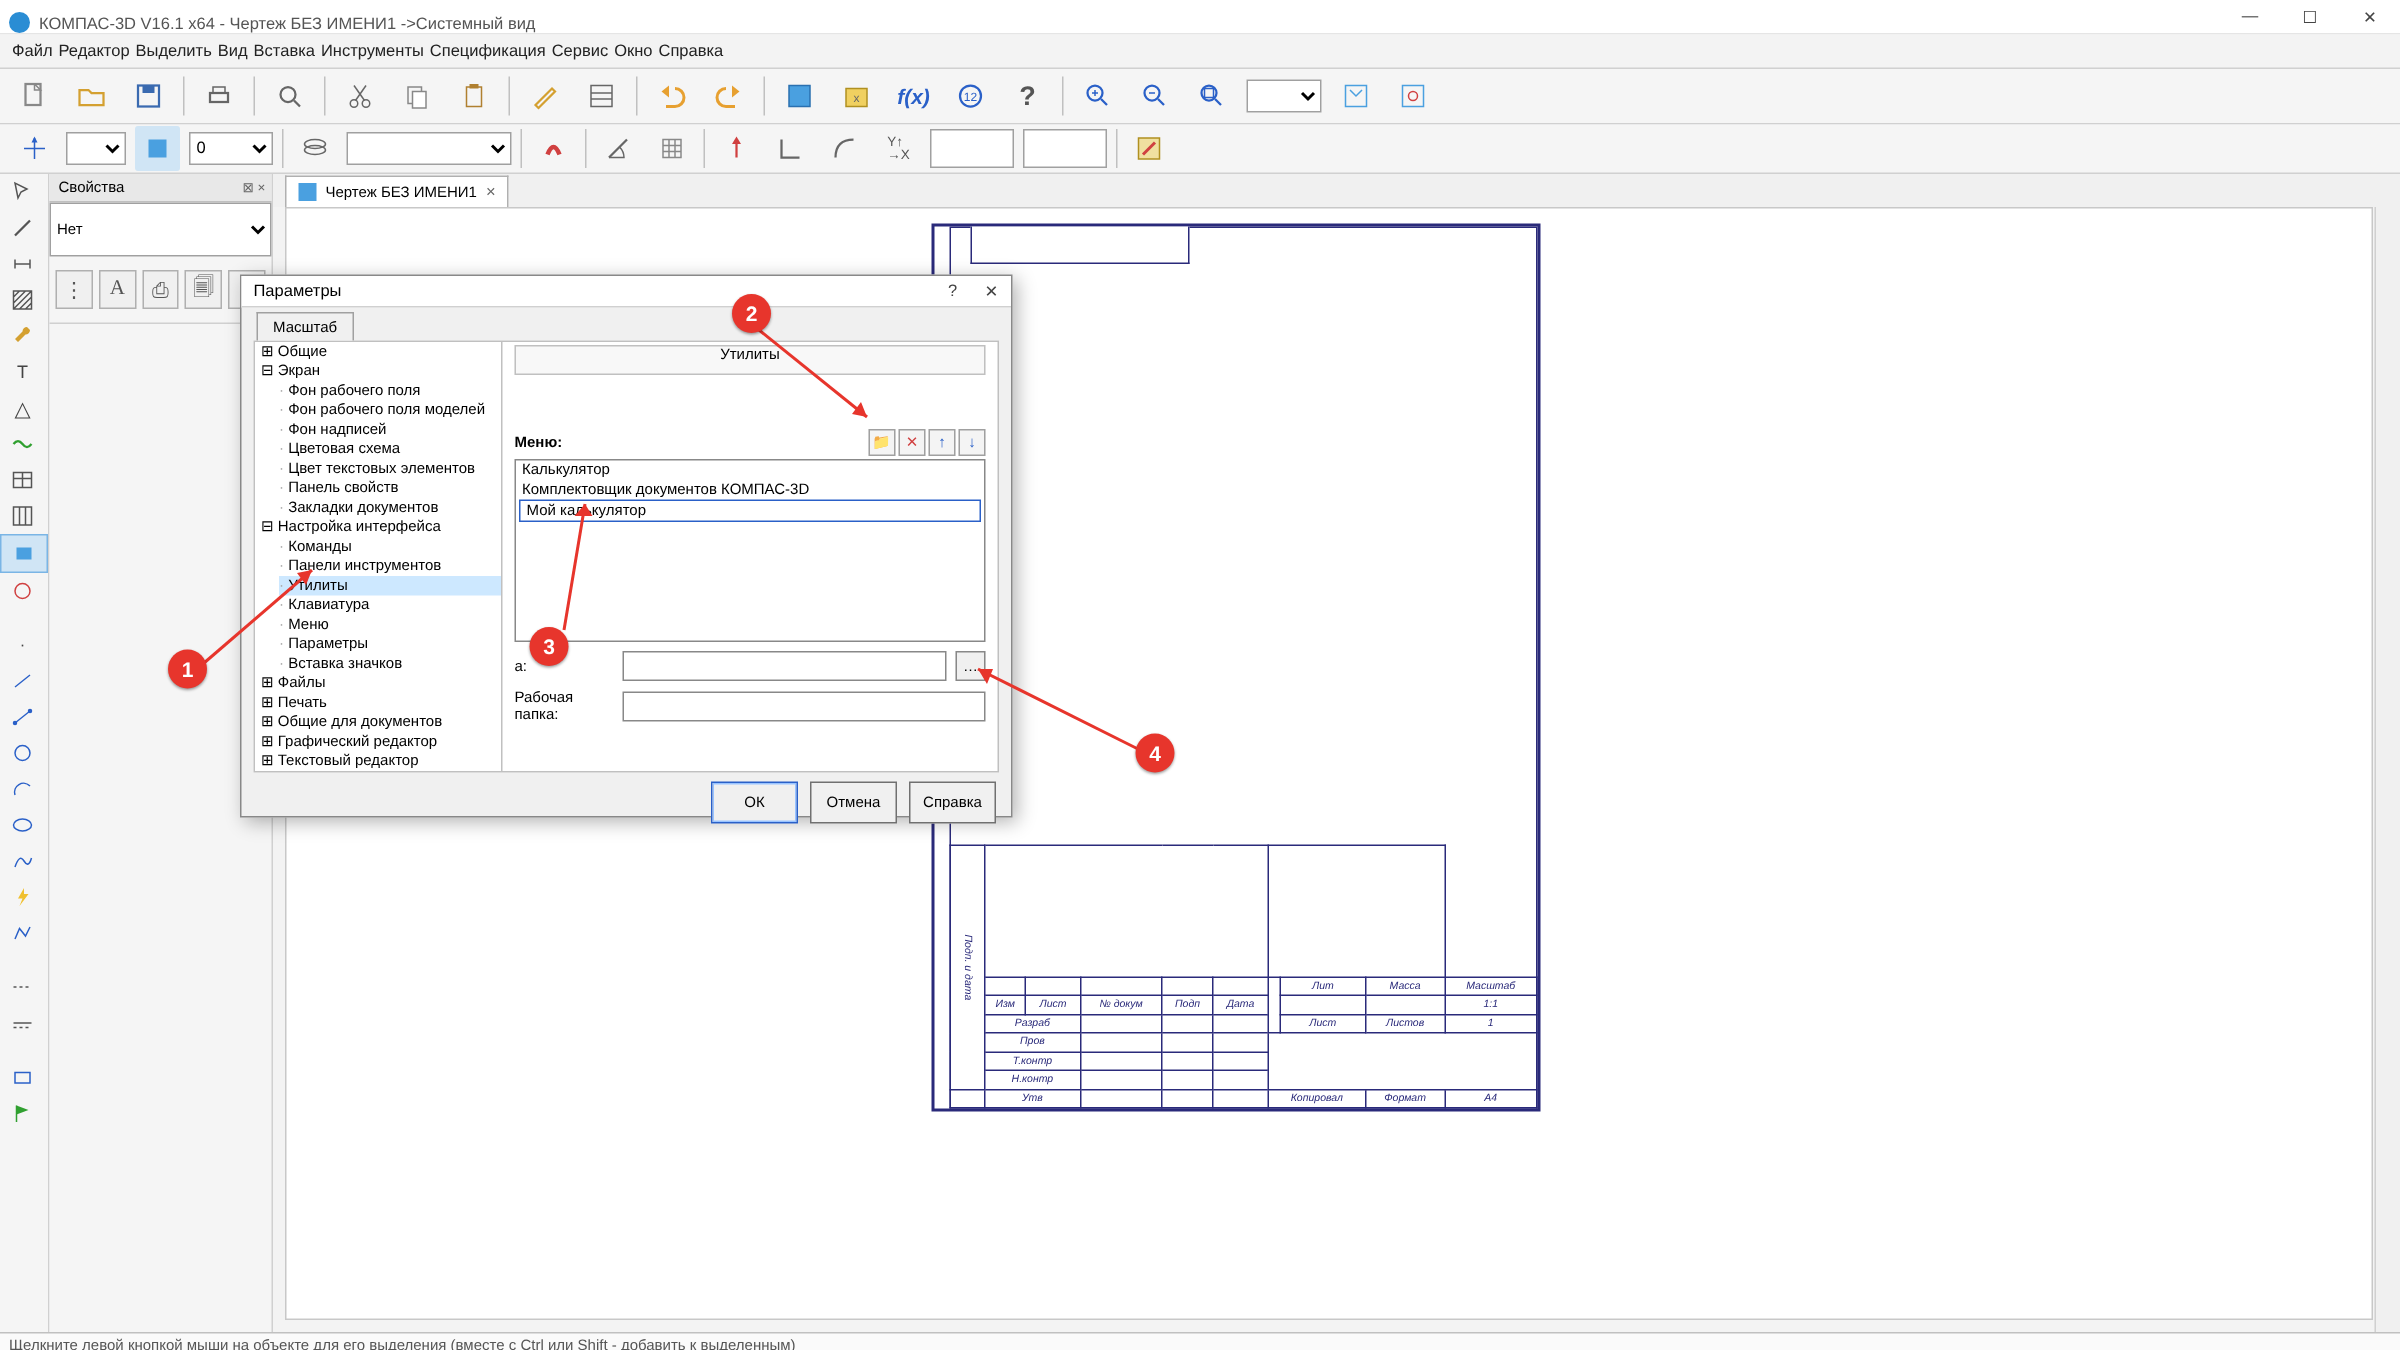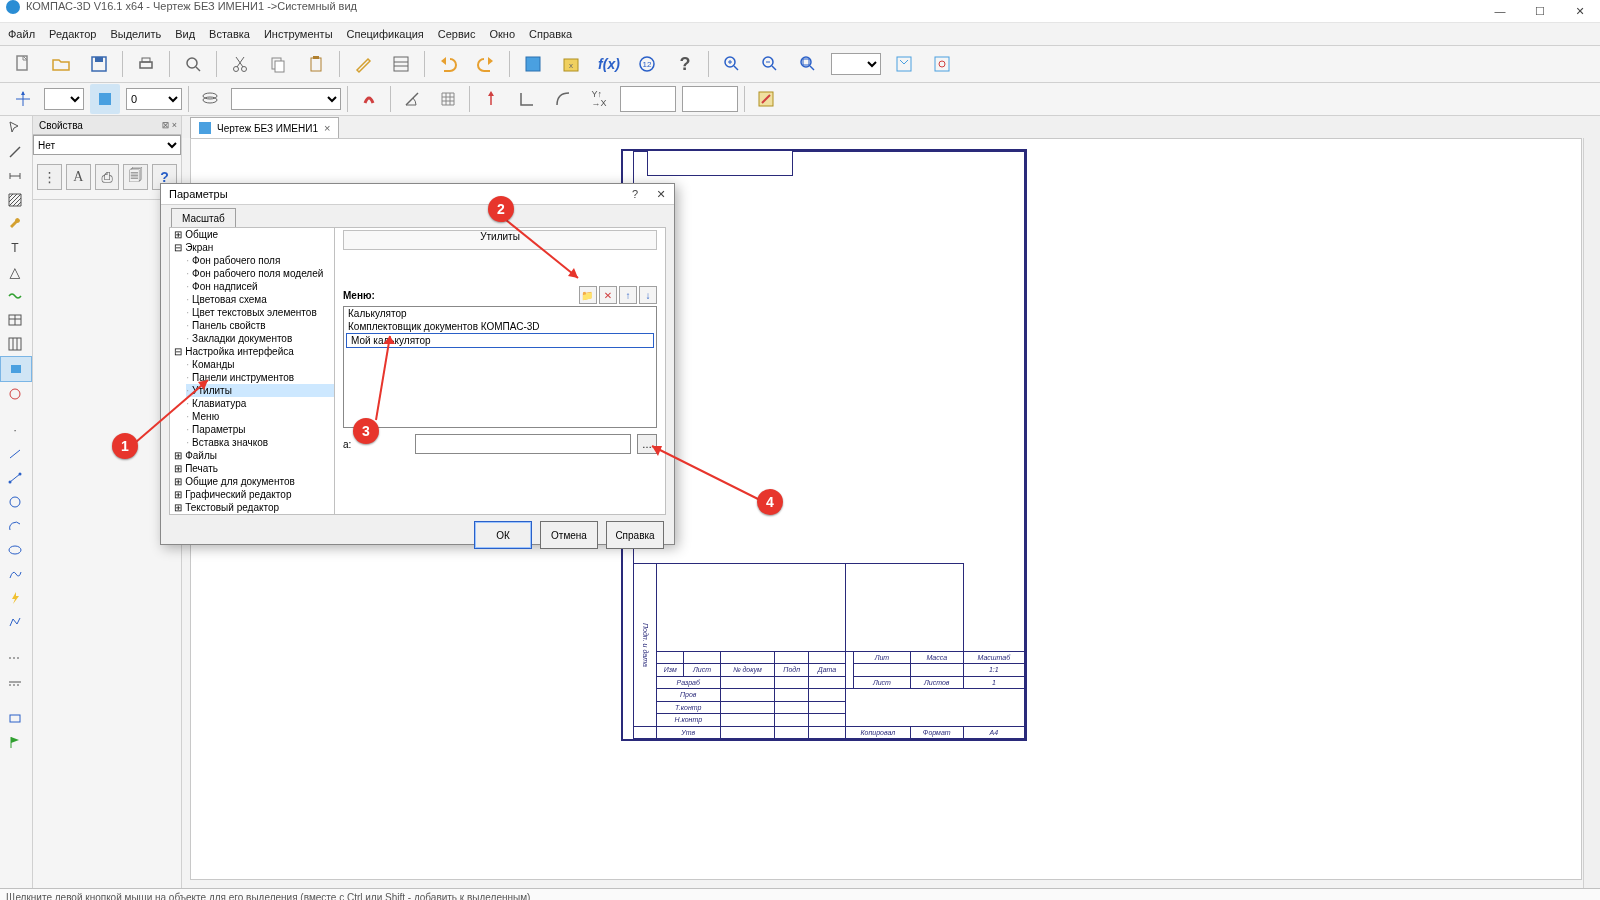--- a/index.html
+++ b/index.html
@@ -1,35 +1,35 @@
 <!DOCTYPE html>
 <html><head>
 <meta charset="utf-8">
 <style>
 html,body{margin:0;padding:0;font-family:"Segoe UI",Tahoma,Arial,sans-serif;font-size:11px;background:#eef0f2;width:1600px;height:900px;overflow:hidden;}
-.titlebar{height:22px;background:#fff;border-bottom:1px solid #e5e5e5;display:flex;align-items:flex-start;padding-left:6px;color:#555;}
+.titlebar{height:22px;background:#fff;border-bottom:1px solid #e5e5e5;display:flex;align-items:flex-end;padding-left:6px;color:#555;}
 .titlebar .app-icon{width:14px;height:14px;border-radius:50%;background:#2a8dd4;margin-right:6px;}
 .win-controls{margin-left:auto;display:flex;}
 .win-btn{width:40px;height:22px;display:flex;align-items:center;justify-content:center;color:#444;}
-.menubar{height:22px;background:#f3f3f3;border-bottom:1px solid #d0d0d0;display:flex;align-items:center;padding-left:8px;gap:14px;color:#222;}
+.menubar{height:22px;background:#f3f3f3;border-bottom:1px solid #d0d0d0;display:flex;align-items:center;padding-left:8px;gap:4px;color:#222;}
 .toolbar{height:36px;background:#f5f5f5;border-bottom:1px solid #d0d0d0;display:flex;align-items:center;padding-left:8px;gap:8px;}
 .tb-btn{width:28px;height:28px;display:flex;align-items:center;justify-content:center;font-size:18px;color:#555;border:1px solid transparent;border-radius:2px;}
 .tb-btn svg{width:20px;height:20px;}
 .tb-sep{width:1px;height:26px;background:#c0c0c0;}
 .tb-select{height:22px;border:1px solid #a0a0a0;background:#fff;font-size:11px;}
 .toolbar2{height:32px;background:#f5f5f5;border-bottom:1px solid #d0d0d0;display:flex;align-items:center;padding-left:8px;gap:6px;}
 .main-layout{display:flex;height:calc(900px - 22px - 22px - 36px - 32px - 16px);}
 .left-tools{width:32px;background:#f5f5f5;border-right:1px solid #d0d0d0;}
 .lt-btn{width:30px;height:24px;display:flex;align-items:center;justify-content:center;color:#444;}
 .lt-btn svg{width:16px;height:16px;}
 .lt-btn.active{background:#d0e5f5;border:1px solid #7ab5e5;}
 .props-panel{width:148px;background:#f5f5f5;border-right:1px solid #d0d0d0;}
 .props-title{height:18px;background:#e8e8e8;border-bottom:1px solid #c0c0c0;display:flex;align-items:center;padding-left:6px;font-size:10px;gap:20px;}
 .props-title .pin{margin-left:auto;margin-right:4px;color:#666;font-size:9px;}
-.props-combo{width:100%;height:20px;border:1px solid #a0a0a0;background:#fff;font-size:10px;box-sizing:border-box;}
+.props-combo{width:100%;height:36px;border:1px solid #a0a0a0;background:#fff;font-size:10px;box-sizing:border-box;}
 .props-tools{height:36px;display:flex;align-items:center;gap:4px;padding:4px;border-bottom:1px solid #d0d0d0;}
 .props-tools .pt{width:24px;height:24px;border:1px solid #b0b0b0;display:flex;align-items:center;justify-content:center;font-size:14px;color:#555;background:#f0f0f0;}
 .doc-area{flex:1;background:#f3f3f3;position:relative;}
 .tab-strip{height:22px;background:#f0f0f0;display:flex;align-items:flex-end;padding-left:8px;}
 .doc-tab{height:20px;background:#fff;border:1px solid #b0b0b0;border-bottom:none;padding:0 8px;display:flex;align-items:center;font-size:10px;gap:6px;}
 .doc-tab .close{color:#666;font-size:11px;}
 .drawing{position:absolute;top:22px;left:8px;right:18px;bottom:8px;background:#fff;border:1px solid #c8c8c8;}
 .sheet{position:absolute;left:430px;top:10px;width:402px;height:588px;border:2px solid #2a2a7a;}
 .sheet-inner{position:absolute;left:10px;top:0;right:0;bottom:0;border:1px solid #2a2a7a;}
 .sheet-top{position:absolute;left:24px;top:0;width:144px;height:24px;border:1px solid #2a2a7a;border-top:none;background:#fff;}
@@ -601,20 +601,24 @@
       <div class="menu-list">
         <div>Калькулятор</div>
         <div>Комплектовщик документов КОМПАС-3D</div>
         <div class="editing">Мой калькулятор</div>
       </div>
       <div class="form-row">
         <label>а:</label>
         <input style="">
         <div class="browse">…</div>
       </div>
+      <div class="form-row">
+        <label>Рабочая папка:</label>
+        <input style="">
+      </div>
     </div>
   </div>
   <div class="dlg-buttons">
     <button class="ok">ОК</button>
     <button>Отмена</button>
     <button>Справка</button>
   </div>
 </div>
 
 <div class="callout" style="left:112px;top:433px;">1</div>

